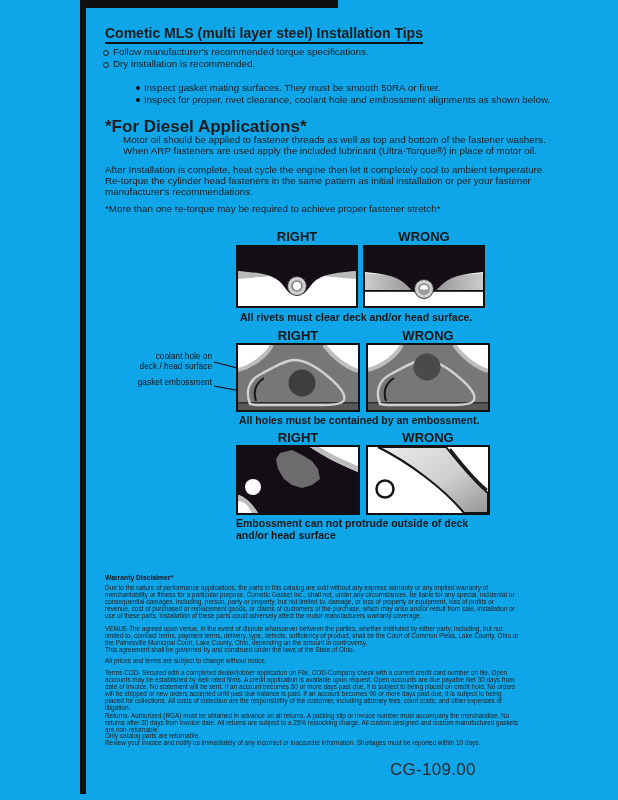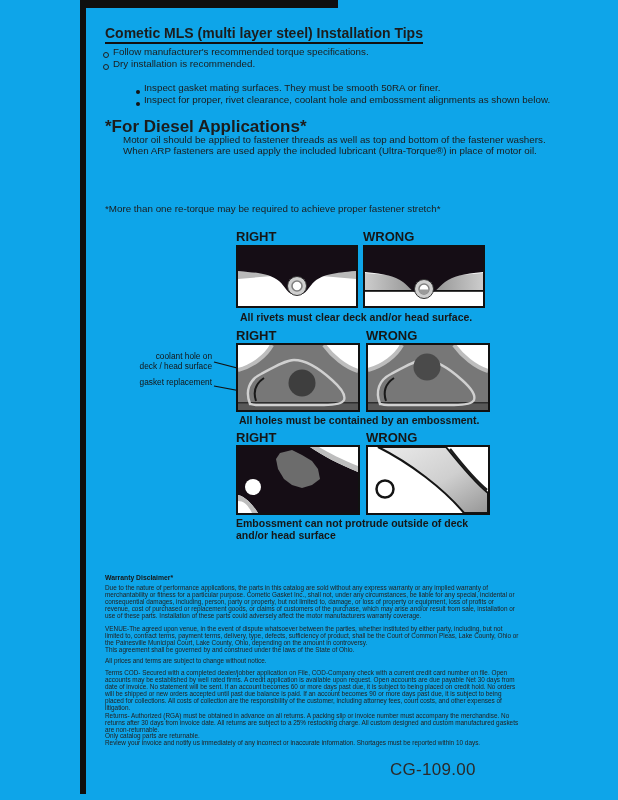--- a/index.html
+++ b/index.html
@@ -11,31 +11,31 @@
   
   .mark-v{left:80px;top:0;width:6px;height:794px;background:#0f0f0f;}
   .mark-h{left:80px;top:0;width:258px;height:8px;background:#0f0f0f;}
 
   .doc-title{
     left:105px;top:25px;font-size:14px;font-weight:bold;
     border-bottom:2px solid #111;padding-bottom:1px;white-space:nowrap;
   }
   .bullets{left:103px;top:46px;}
   .subbullets{left:136px;top:82px;}
-  .b-row{display:flex;align-items:flex-end;height:12.2px;font-size:9.8px;line-height:12.2px;white-space:nowrap;}
+  .b-row{display:flex;align-items:flex-start;height:12.2px;font-size:9.8px;line-height:12.2px;white-space:nowrap;}
   .m-open{flex:0 0 auto;width:4px;height:4px;border:1.1px solid #222;border-radius:50%;margin:3.6px 4px 0 0;}
   .m-fill{flex:0 0 auto;width:4.4px;height:4.4px;background:#141414;border-radius:50%;margin:3.6px 3.5px 0 0;}
 
   .sec-head{left:105px;top:117px;font-size:17px;font-weight:bold;}
   .body-p{left:105px;width:448px;font-size:9.8px;line-height:11px;}
   .p1{top:134px;margin-left:18px;}
   .p2{top:164px;}
   .p-note{top:203px;white-space:nowrap;}
 
-  .dg-label{font-size:13px;font-weight:bold;color:#161616;}
+  .dg-label{font-size:13px;font-weight:bold;text-align:center;color:#161616;}
   .dg-caption{font-size:10.5px;font-weight:600;color:#161616;line-height:12px;}
   .ann{width:96px;text-align:right;font-size:8.3px;line-height:9.6px;color:#141414;}
 
   .disc{left:105px;width:414px;font-size:6.4px;line-height:7px;color:#222;}
   .disc-head{left:105px;top:574px;font-size:6.8px;font-weight:bold;color:#161616;}
   .footer-code{left:390px;top:760px;font-size:17px;color:#2a2a2a;letter-spacing:0.3px;}
   svg{display:block;}
 </style>
 </head>
 <body>
@@ -63,20 +63,21 @@
         <span>Inspect gasket mating surfaces.  They must be smooth 50RA or finer.</span>
       </div>
     <div class="b-row">
         <span class="m-fill"></span>
         <span>Inspect for proper, rivet clearance, coolant hole and embossment alignments as shown below.</span>
       </div>
   </div>
 
   <div class="abs sec-head">*For Diesel Applications*</div>
   <div class="abs body-p p1">Motor oil should be applied to fastener threads as well as top and bottom of the fastener washers. When ARP fasteners are used apply the included lubricant (Ultra-Torque®) in place of motor oil.</div>
+  <div class="abs body-p p2">After Installation is complete, heat cycle the engine then let it completely cool to ambient temperature. Re-torque the cylinder head fasteners in the same pattern as initial installation or per your fastener manufacturer's recommendations.</div>
   <div class="abs body-p p-note">*More than one re-torque may be required to achieve proper fastener stretch*</div>
 
   <div class="abs dg-label" style="left:236px;top:229px;width:122px;">RIGHT</div>
   <div class="abs dg-label" style="left:363px;top:229px;width:122px;">WRONG</div>
 
   <svg class="abs" style="left:236px;top:245px;" width="122" height="63" viewBox="0 0 122 63">
     <rect x="1" y="1" width="120" height="61" fill="#ffffff" stroke="#111" stroke-width="2"></rect>
     <path d="M2,26 L48,30 L2,34 Z" fill="#b9b9b9"></path>
     <path d="M120,26 L74,30 L120,34 Z" fill="#b9b9b9"></path>
     <path d="M2,2 H120 V26 C98,28 88,29 79,36 C72,42 71,50 61,50 C51,50 50,42 43,36 C34,29 24,28 2,26 Z" fill="#150d15"></path>
@@ -109,21 +110,21 @@
 
   <div class="abs dg-caption" style="left:240px;top:311px;white-space:nowrap;">All rivets must clear deck and/or head surface.</div>
 
   <div class="abs dg-label" style="left:236px;top:328px;width:124px;">RIGHT</div>
   <div class="abs dg-label" style="left:366px;top:328px;width:124px;">WRONG</div>
 
   <div class="abs ann" style="left:116px;top:352px;">
     <div>coolant hole on</div>
     <div>deck / head surface</div>
   </div>
-  <div class="abs ann" style="left:116px;top:378px;">gasket replacement</div>
+  <div class="abs ann" style="left:116px;top:378px;">gasket embossment</div>
 
   <svg class="abs" style="left:212px;top:356px;" width="95" height="45" viewBox="0 0 95 45">
     <line x1="2" y1="6" x2="80" y2="26" stroke="#111" stroke-width="1.2"></line>
     <line x1="2" y1="30" x2="50" y2="39" stroke="#111" stroke-width="1.2"></line>
   </svg>
 
   <svg class="abs" style="left:236px;top:343px;" width="124" height="69" viewBox="0 0 124 69">
     <rect x="1" y="1" width="122" height="67" fill="#777777" stroke="#111" stroke-width="2"></rect>
     <rect x="2" y="60" width="120" height="7" fill="#585858"></rect>
     <rect x="2" y="59" width="120" height="1.5" fill="#2e2e2e"></rect>

